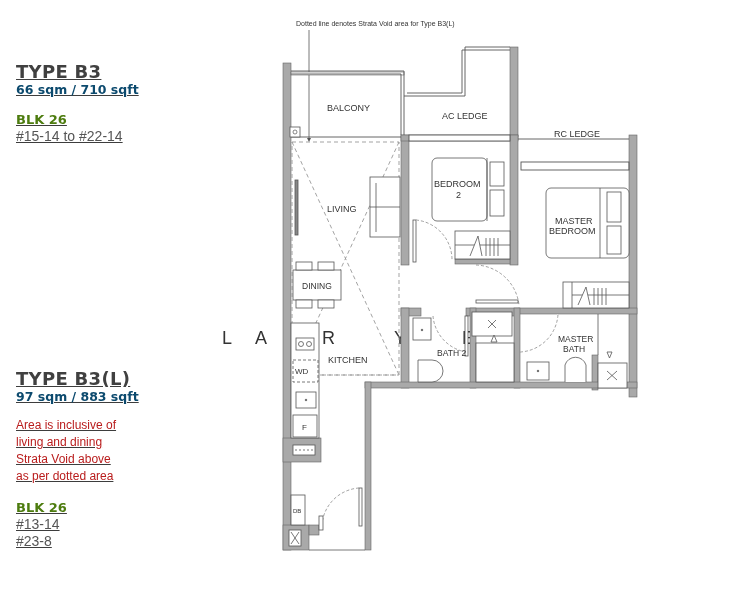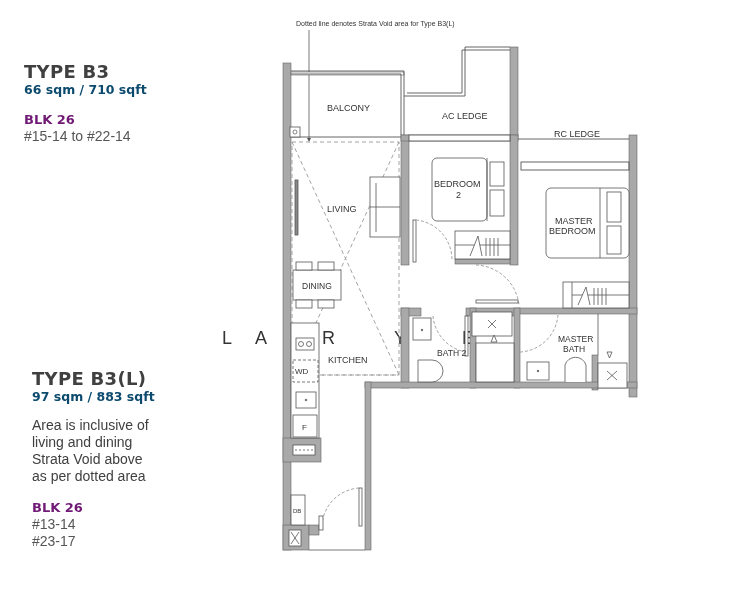--- a/index.html
+++ b/index.html
@@ -1,48 +1,48 @@
 <!DOCTYPE html>
 <html><head>
 <meta charset="utf-8">
 <style>
   html, body { margin:0; padding:0; background:#ffffff; }
   body { width:747px; height:600px; position:relative; overflow:hidden; font-family:"Liberation Sans", sans-serif; color:#3d3d3d; }
-  .info { position:absolute; left:24px; }
+  .info { position:absolute; left:16px;text-decoration:underline; }
   .type-title { font-family:"DejaVu Sans", sans-serif; font-weight:bold; font-size:18px; color:#404040; letter-spacing:0.3px; line-height:20px; }
   .type-area { font-family:"DejaVu Sans", sans-serif; font-weight:bold; font-size:12.5px; color:#0c4a6e; line-height:16px; }
-  .blk { font-family:"DejaVu Sans", sans-serif; font-weight:bold; font-size:13px; color:#701a75; line-height:17px; margin-top:13px; }
+  .blk { font-family:"DejaVu Sans", sans-serif; font-weight:bold; font-size:13px; color:#4d7c0f; line-height:17px; margin-top:13px; }
   .unit { font-family:"Liberation Sans", sans-serif; font-size:14px; color:#555; line-height:17px; }
-  .note { font-family:"Liberation Sans", sans-serif; font-size:14px; color:#404040; line-height:17px; margin-top:12px; }
+  .note { font-family:"Liberation Sans", sans-serif; font-size:12px; color:#b91c1c; line-height:17px; margin-top:12px; }
   .plan { position:absolute; left:0; top:0; }
   .plan text { font-family:"Liberation Sans", sans-serif; fill:#333; }
   .watermark { font-family:"Liberation Sans", sans-serif; fill:#d8d8d8; font-size:18px; letter-spacing:0; }
 </style>
 </head>
 <body>
 
 <div class="info" style="top:62px;">
   <div class="type-title">TYPE B3</div>
   <div class="type-area">66 sqm / 710 sqft</div>
   <div class="blk">BLK 26</div>
   <div class="unit">#15-14 to #22-14</div>
 </div>
 
-<div class="info" style="top:369px;margin-left:8px;">
+<div class="info" style="top:369px;">
   <div class="type-title">TYPE B3(L)</div>
   <div class="type-area">97 sqm / 883 sqft</div>
   <div class="note">
     <div>Area is inclusive of</div>
     <div>living and dining</div>
     <div>Strata Void above</div>
     <div>as per dotted area</div>
   </div>
   <div class="blk" style="margin-top:14px;">BLK 26</div>
   <div class="unit">#13-14</div>
-  <div class="unit">#23-17</div>
+  <div class="unit">#23-8</div>
 </div>
 
 <svg class="plan" width="747" height="600" viewBox="0 0 747 600">
 
   <g>
     <text class="watermark" x="222" y="344">L</text>
     <text class="watermark" x="255" y="344">A</text>
     <text class="watermark" x="322" y="344">R</text>
     <text class="watermark" x="394" y="344">Y</text>
     <text class="watermark" x="462" y="344">E</text>

